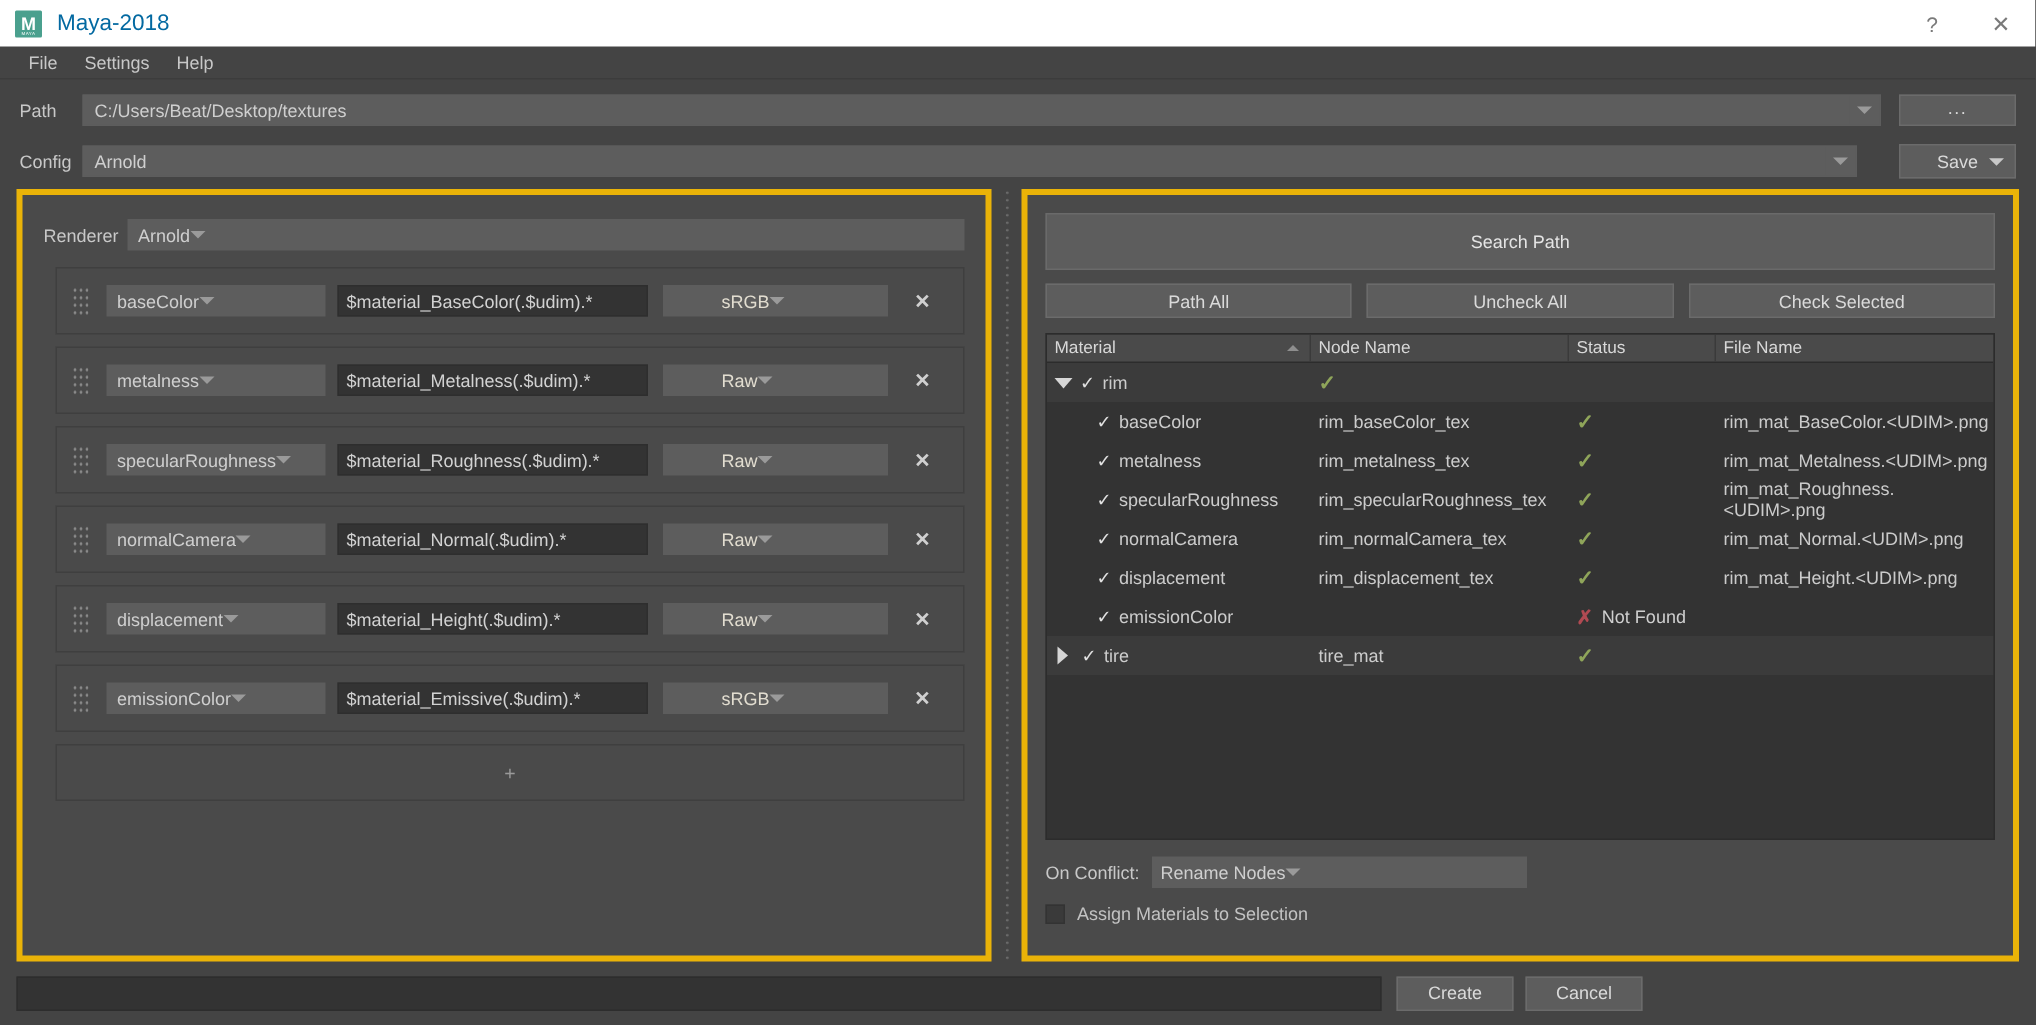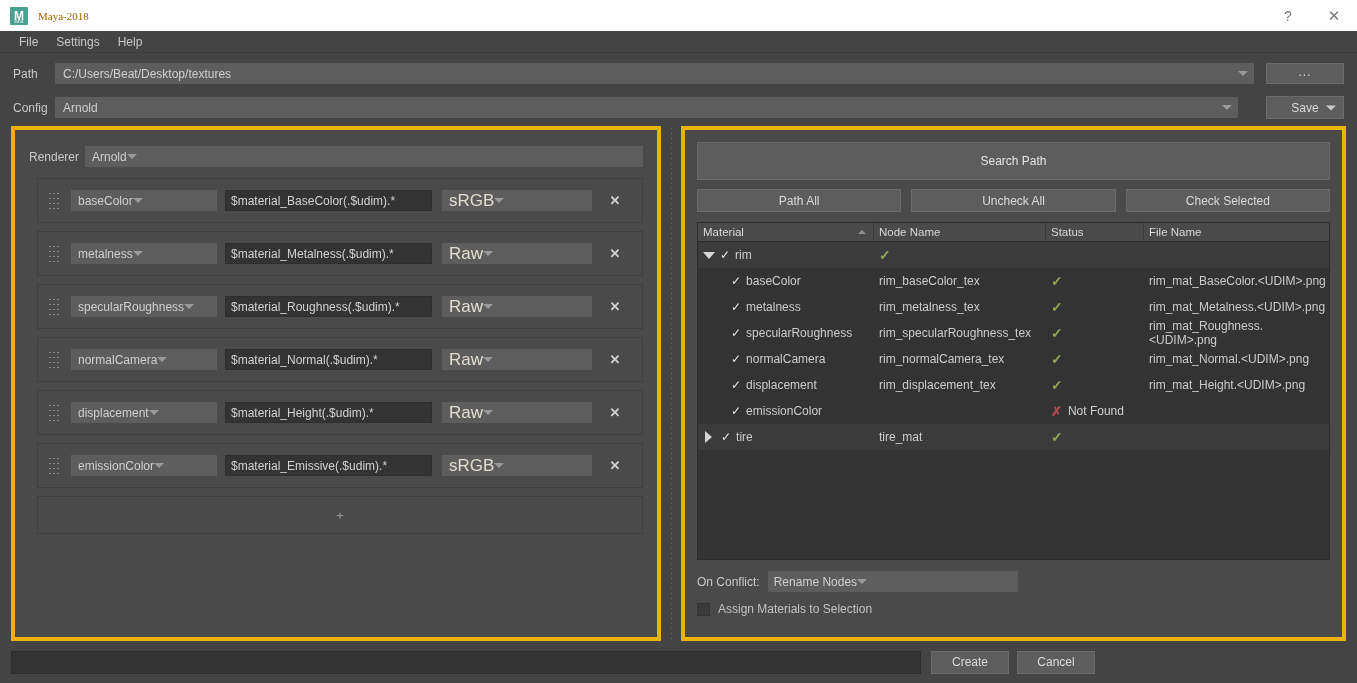--- a/index.html
+++ b/index.html
@@ -26,21 +26,21 @@
     display: flex; align-items: center; justify-content: center;
     color: #ffffff; font-size: 12px; font-weight: bold;
     line-height: 1;
     position: relative;
   }
   .maya-logo .sub {
     position: absolute; bottom: 1px; left: 0; right: 0;
     font-size: 3px; font-weight: normal; text-align: center;
     letter-spacing: .3px;
   }
-  .title-text { color: #a16207; font-size: 11px; font-family: Liberation Serif, serif; }
+  .title-text { color: #0369a1; font-size: 15px; }
   .win-btns { position: absolute; right: 0; top: 0; height: 31px; display: flex; }
   .win-btn {
     width: 46px; height: 31px; display: flex; align-items: center; justify-content: center;
     color: #7a7a7a; font-size: 14px;
   }
   .win-btn.close { font-size: 15px; }
 
   
   .menubar {
     height: 22px; background: #444444;
@@ -141,21 +141,21 @@
   .chan-field {
     width: 207px; height: 21px; background: #333333;
     margin-left: 8px; display: flex; align-items: center;
     border: 1px solid #2e2e2e;
   }
   .chan-field .val { padding-left: 5px; font-size: 12px; color: #d2d2d2; white-space: nowrap; }
   .cs-combo {
     width: 150px; height: 21px; background: #5d5d5d;
     margin-left: 10px; position: relative; display: flex; align-items: center;
   }
-  .cs-combo .val { padding-left: 7px; font-size: 17px; color: #e2ddd0; }
+  .cs-combo .val { padding-left: 7px; font-size: 12px; color: #e2ddd0; margin-left: 32px; }
   .x-btn {
     width: 26px; height: 26px; margin-left: 10px;
     display: flex; align-items: center; justify-content: center;
     color: #d0d0d0; font-size: 13px; font-weight: bold;
   }
   .add-row {
     height: 38px; background: #4a4a4a; border: 1px solid #3f3f3f;
     display: flex; align-items: center; justify-content: center;
     color: #9a9a9a; font-size: 13px;
   }

